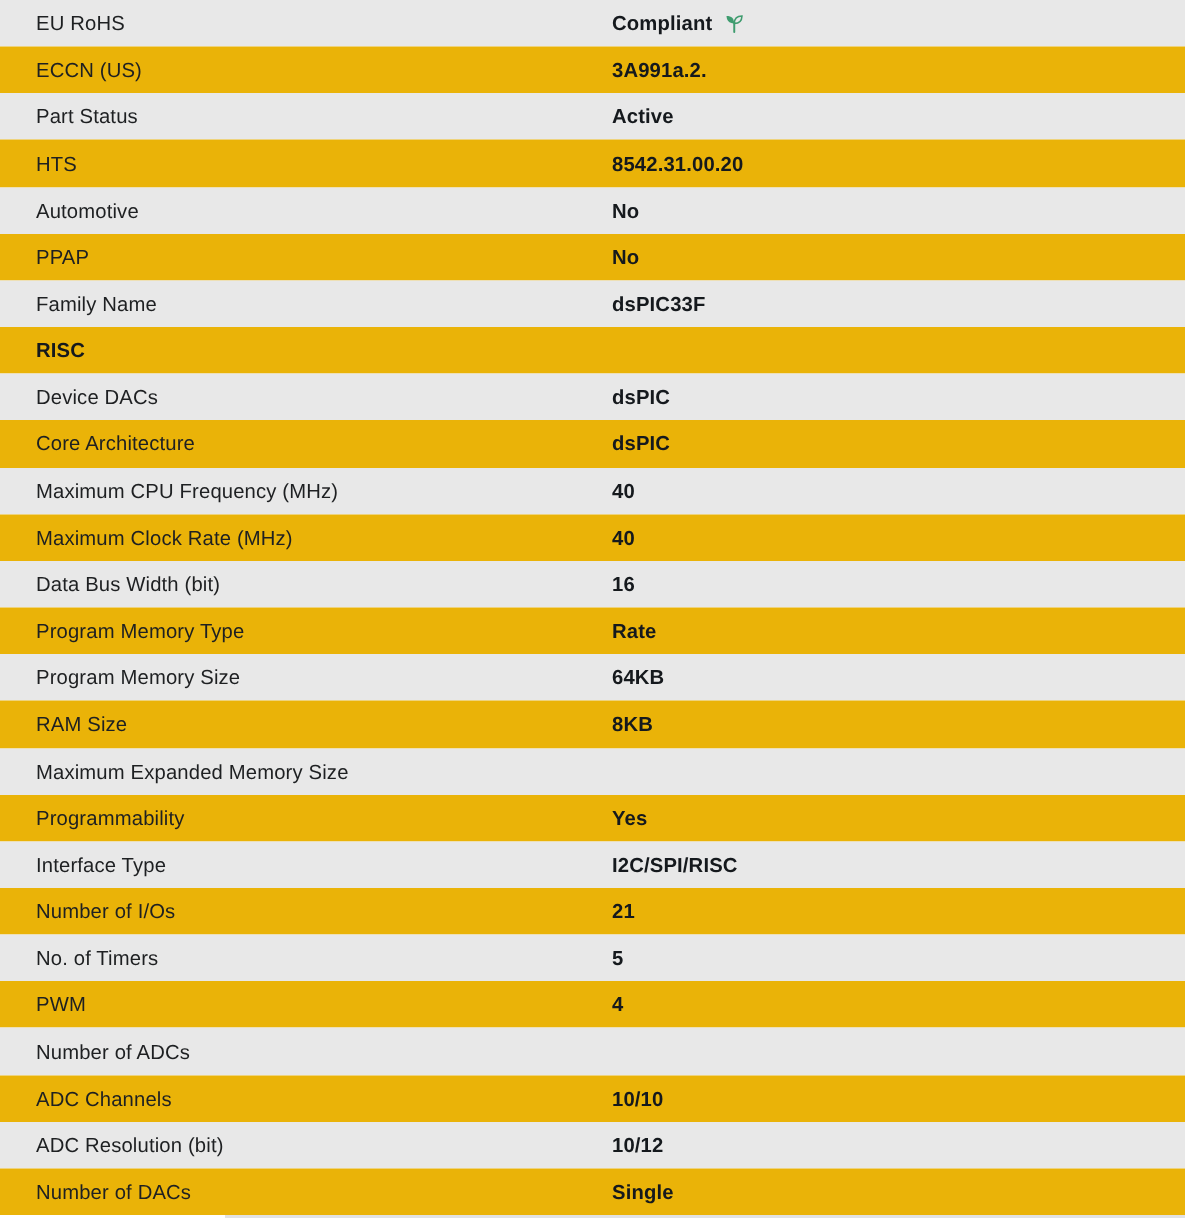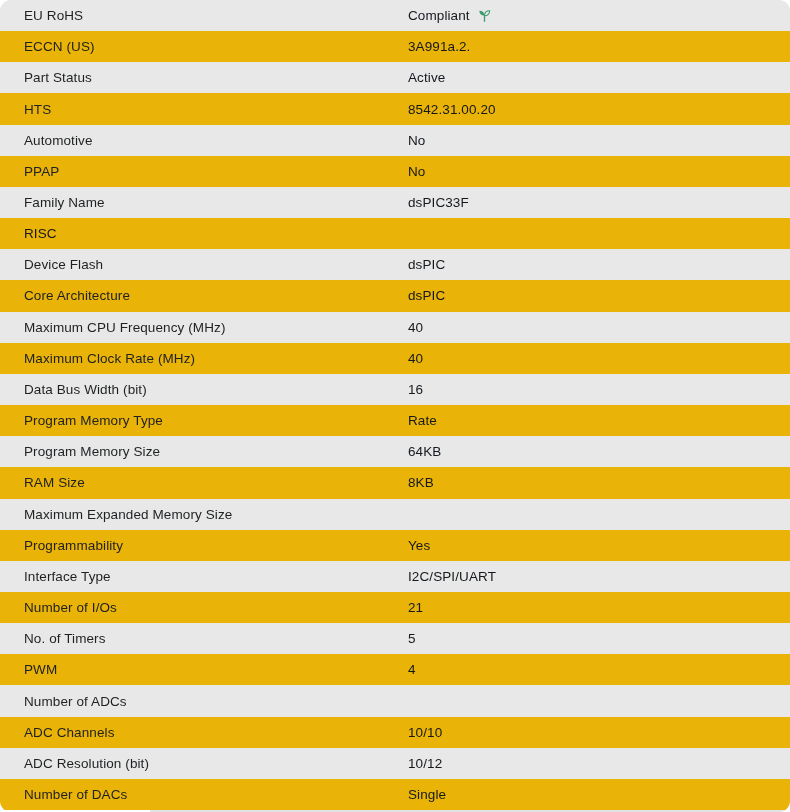--- a/index.html
+++ b/index.html
@@ -7,21 +7,20 @@
     padding: 0;
     background: #ffffff;
     font-family: "Liberation Sans", "DejaVu Sans", sans-serif;
   }
   #screen {
     position: relative;
     width: 790px;
     height: 812px;
     background: #ffffff;
     overflow: hidden;
-    border-radius: 11px;
   }
   .spec-table {
     display: flex;
     flex-direction: column;
     width: 790px;
     height: 810px;
   }
   .spec-row {
     flex: 1 1 auto;
     height: 31.15px;
@@ -37,21 +36,21 @@
   }
   .spec-label {
     font-size: 13.5px;
     font-weight: 400;
     color: #1e2022;
     letter-spacing: 0.1px;
     white-space: nowrap;
   }
   .spec-value {
     font-size: 13.5px;
-    font-weight: 400;
+    font-weight: 700;
     color: #15191d;
     letter-spacing: 0.1px;
     white-space: nowrap;
     display: flex;
     align-items: center;
     gap: 7px;
   }
   .leaf-icon {
     display: inline-flex;
     width: 15px;
@@ -129,21 +128,21 @@
     </span>
   </div>
 
   <div class="spec-row">
     <span class="spec-value">
       <span class="value-text">RISC</span>
     </span>
   </div>
 
   <div class="spec-row alt">
-    <span class="spec-label">Device Flash</span>
+    <span class="spec-label">Device DACs</span>
     <span class="spec-value">
       <span class="value-text">dsPIC</span>
     </span>
   </div>
 
   <div class="spec-row">
     <span class="spec-label">Core Architecture</span>
     <span class="spec-value">
       <span class="value-text">dsPIC</span>
     </span>
@@ -198,21 +197,21 @@
   <div class="spec-row">
     <span class="spec-label">Programmability</span>
     <span class="spec-value">
       <span class="value-text">Yes</span>
     </span>
   </div>
 
   <div class="spec-row alt">
     <span class="spec-label">Interface Type</span>
     <span class="spec-value">
-      <span class="value-text">I2C/SPI/UART</span>
+      <span class="value-text">I2C/SPI/RISC</span>
     </span>
   </div>
 
   <div class="spec-row">
     <span class="spec-label">Number of I/Os</span>
     <span class="spec-value">
       <span class="value-text">21</span>
     </span>
   </div>
 

